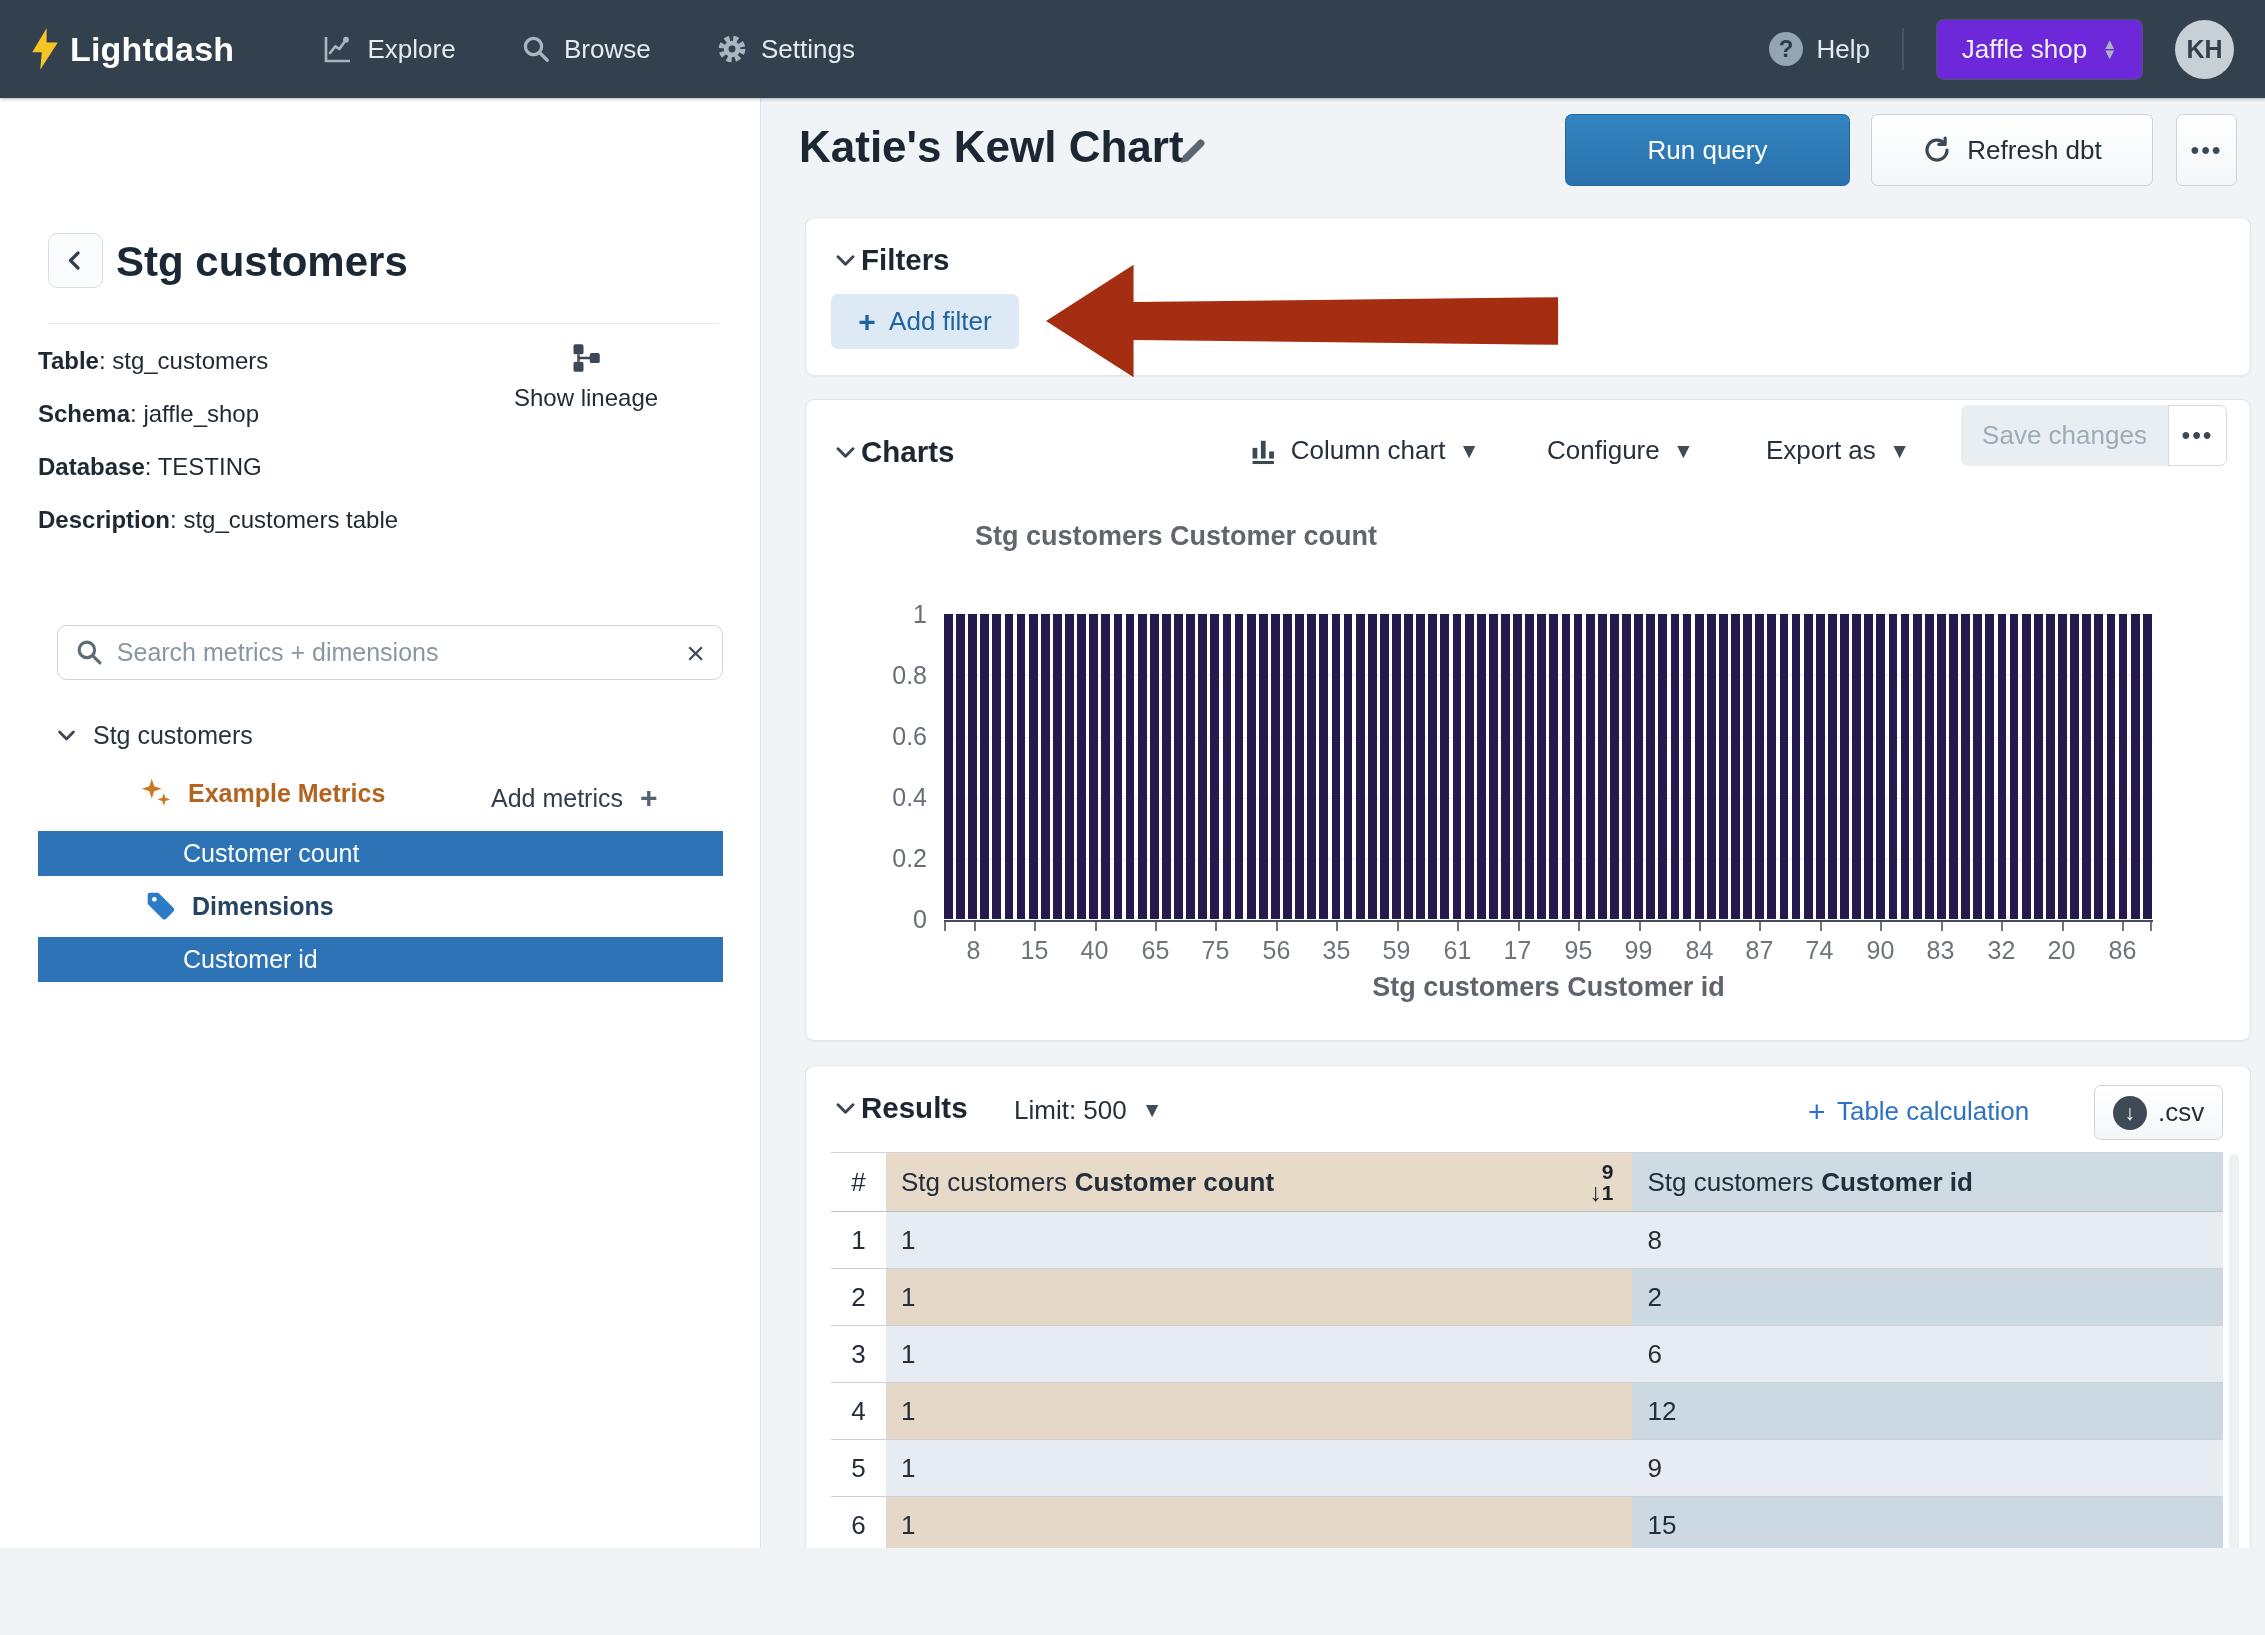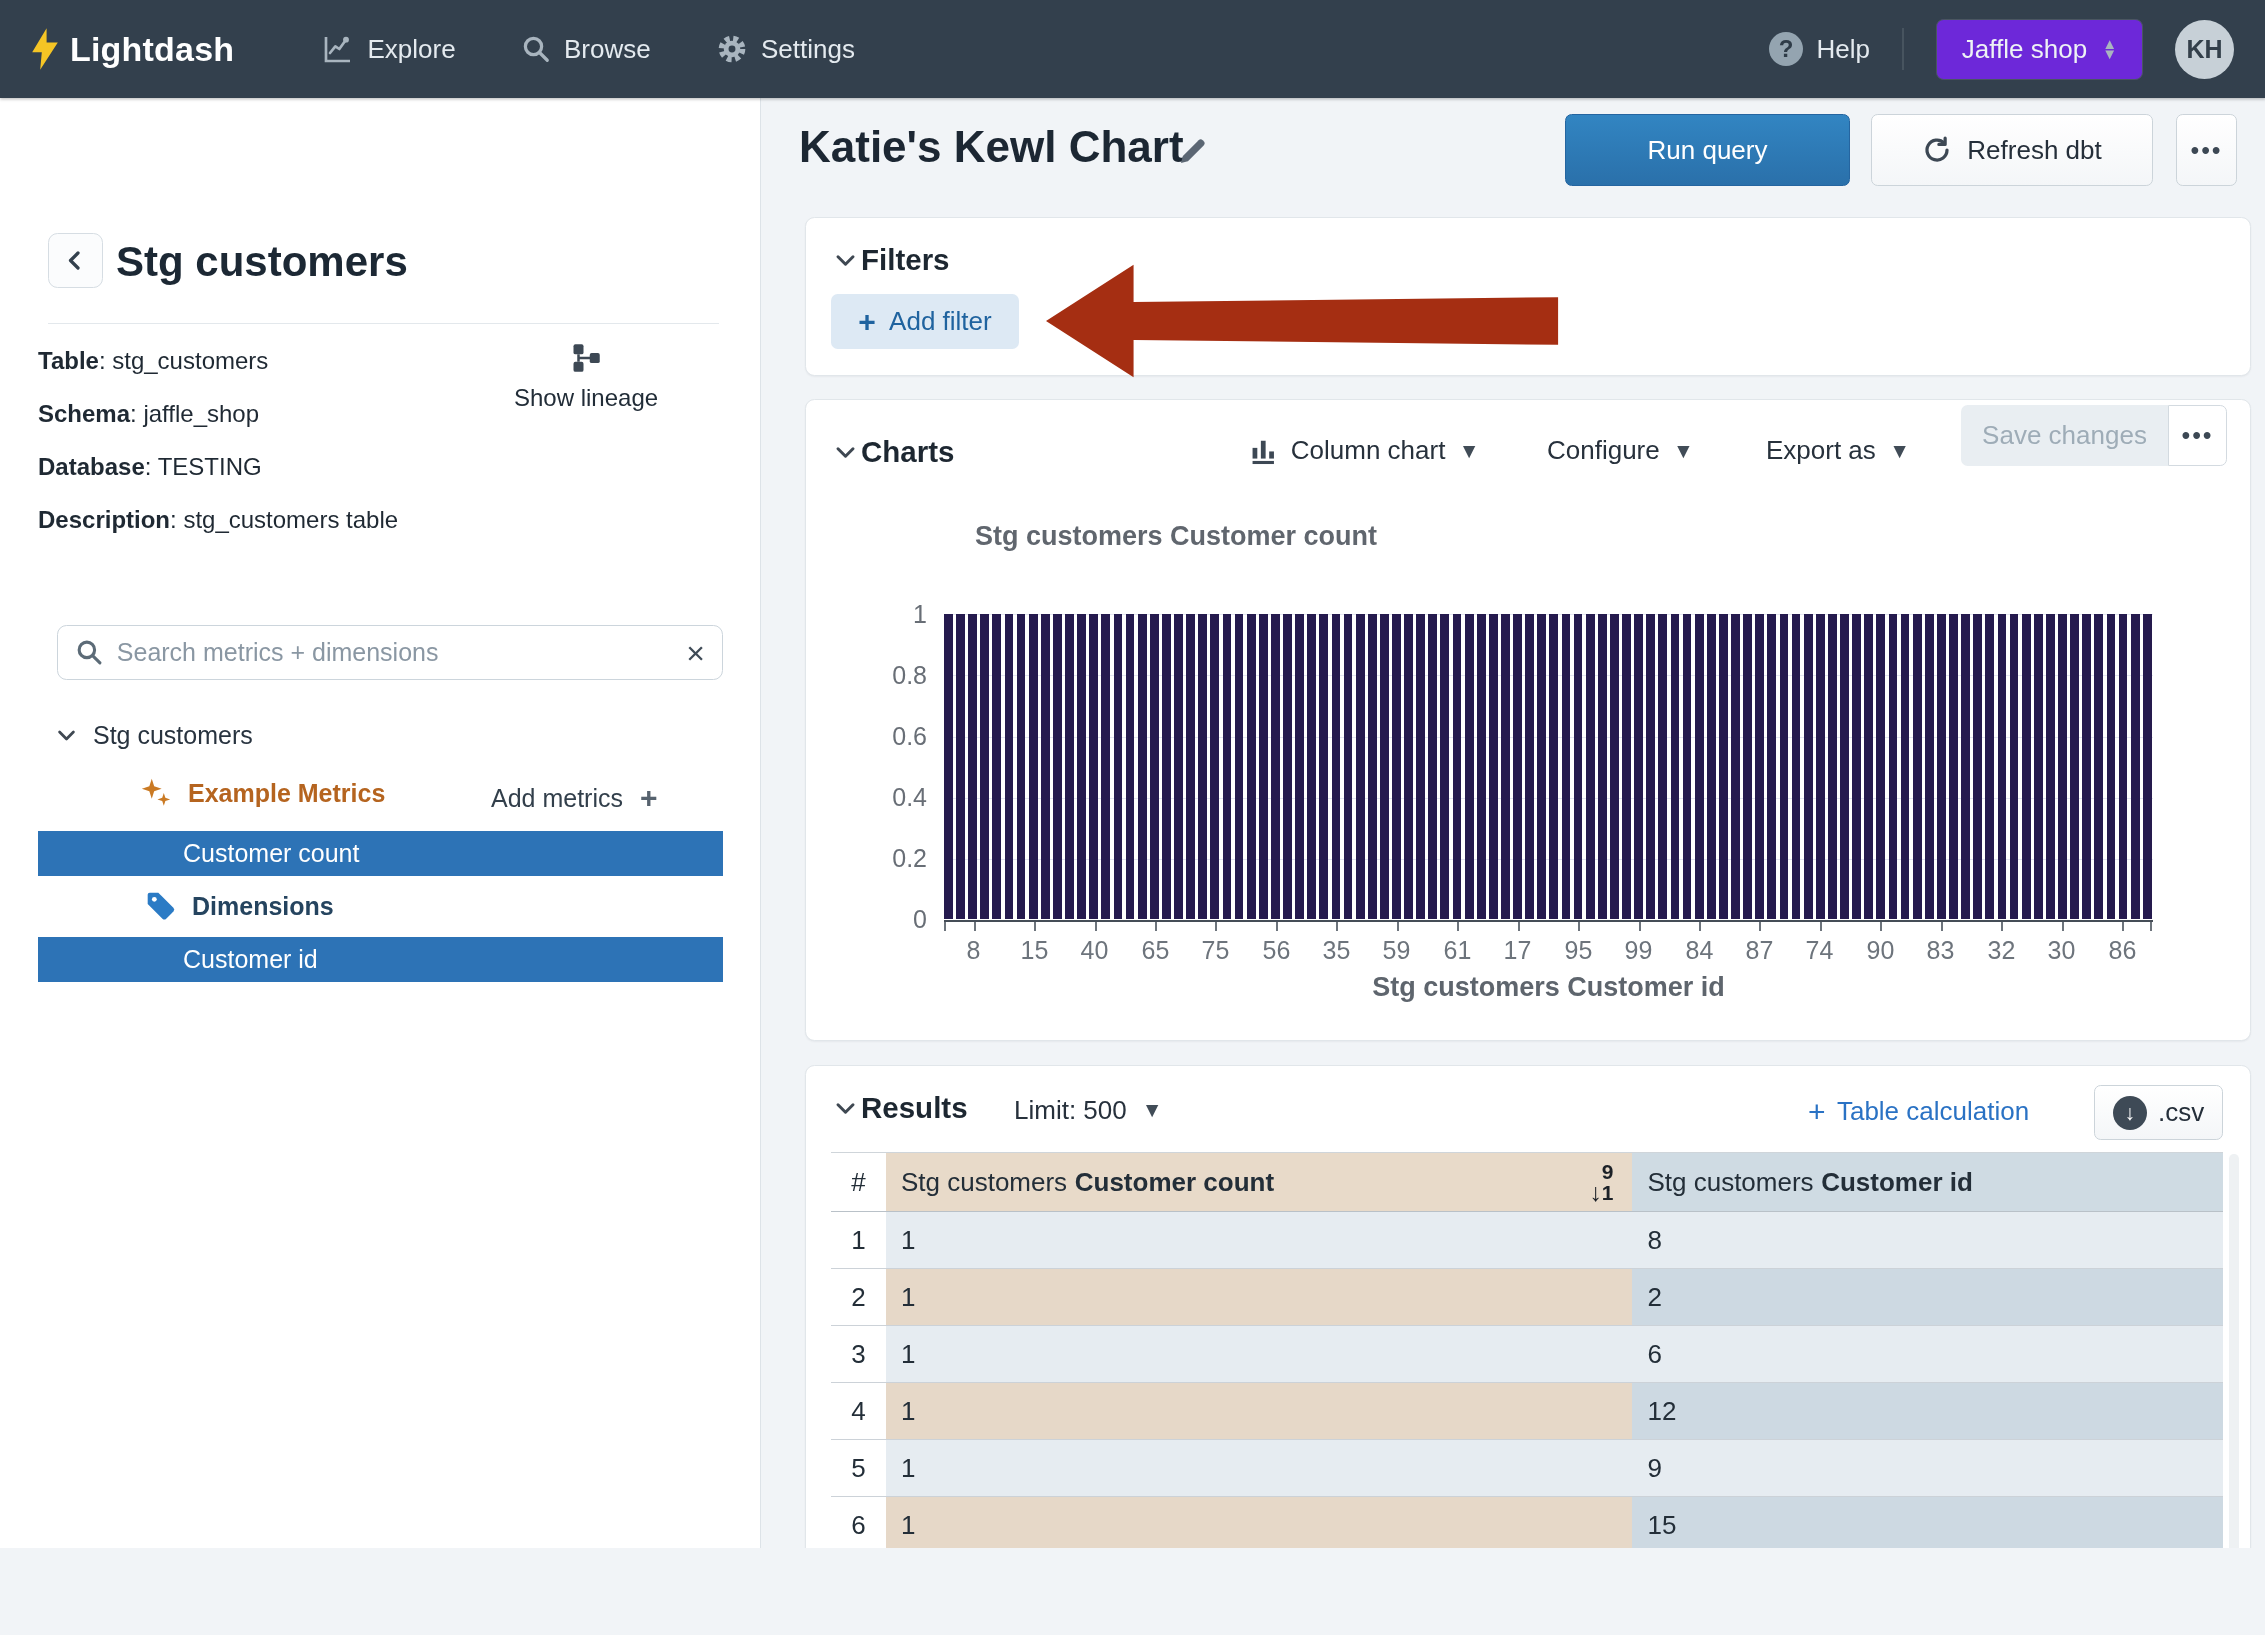--- a/index.html
+++ b/index.html
@@ -484,21 +484,21 @@
       <div class="x-label" style="left: 1729px;">87</div>
       <div class="x-tick" style="left: 1820px;"></div>
       <div class="x-label" style="left: 1789px;">74</div>
       <div class="x-tick" style="left: 1880px;"></div>
       <div class="x-label" style="left: 1850px;">90</div>
       <div class="x-tick" style="left: 1941px;"></div>
       <div class="x-label" style="left: 1910px;">83</div>
       <div class="x-tick" style="left: 2001px;"></div>
       <div class="x-label" style="left: 1971px;">32</div>
       <div class="x-tick" style="left: 2062px;"></div>
-      <div class="x-label" style="left: 2031px;">30</div>
+      <div class="x-label" style="left: 2031px;">20</div>
       <div class="x-tick" style="left: 2122px;"></div>
       <div class="x-label" style="left: 2092px;">86</div>
     </div>
   <div class="axis-title">Stg customers Customer id</div>
 
   <div class="panel" style="top:1065px;height:590px">
     <div class="panel-head" style="top:25px">
       <svg width="25" height="25" viewBox="0 0 20 20" fill="none" stroke="#3f4852" stroke-width="2.4" stroke-linecap="round" stroke-linejoin="round">
           <polyline points="4,7 10,13 16,7"></polyline>
         </svg>

